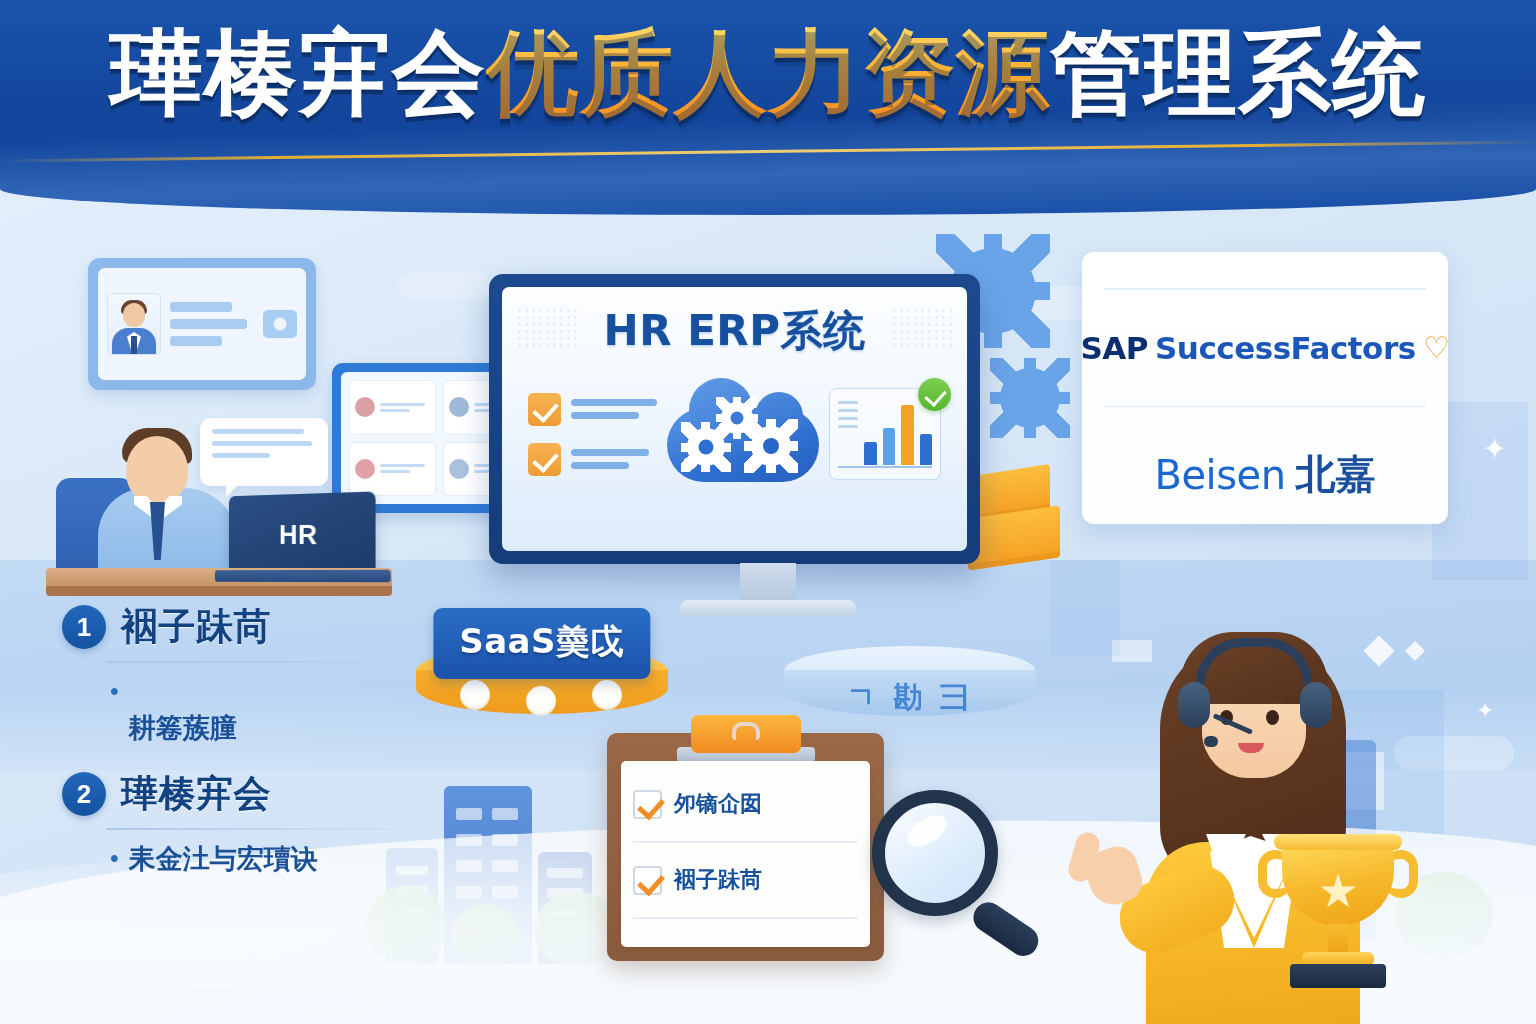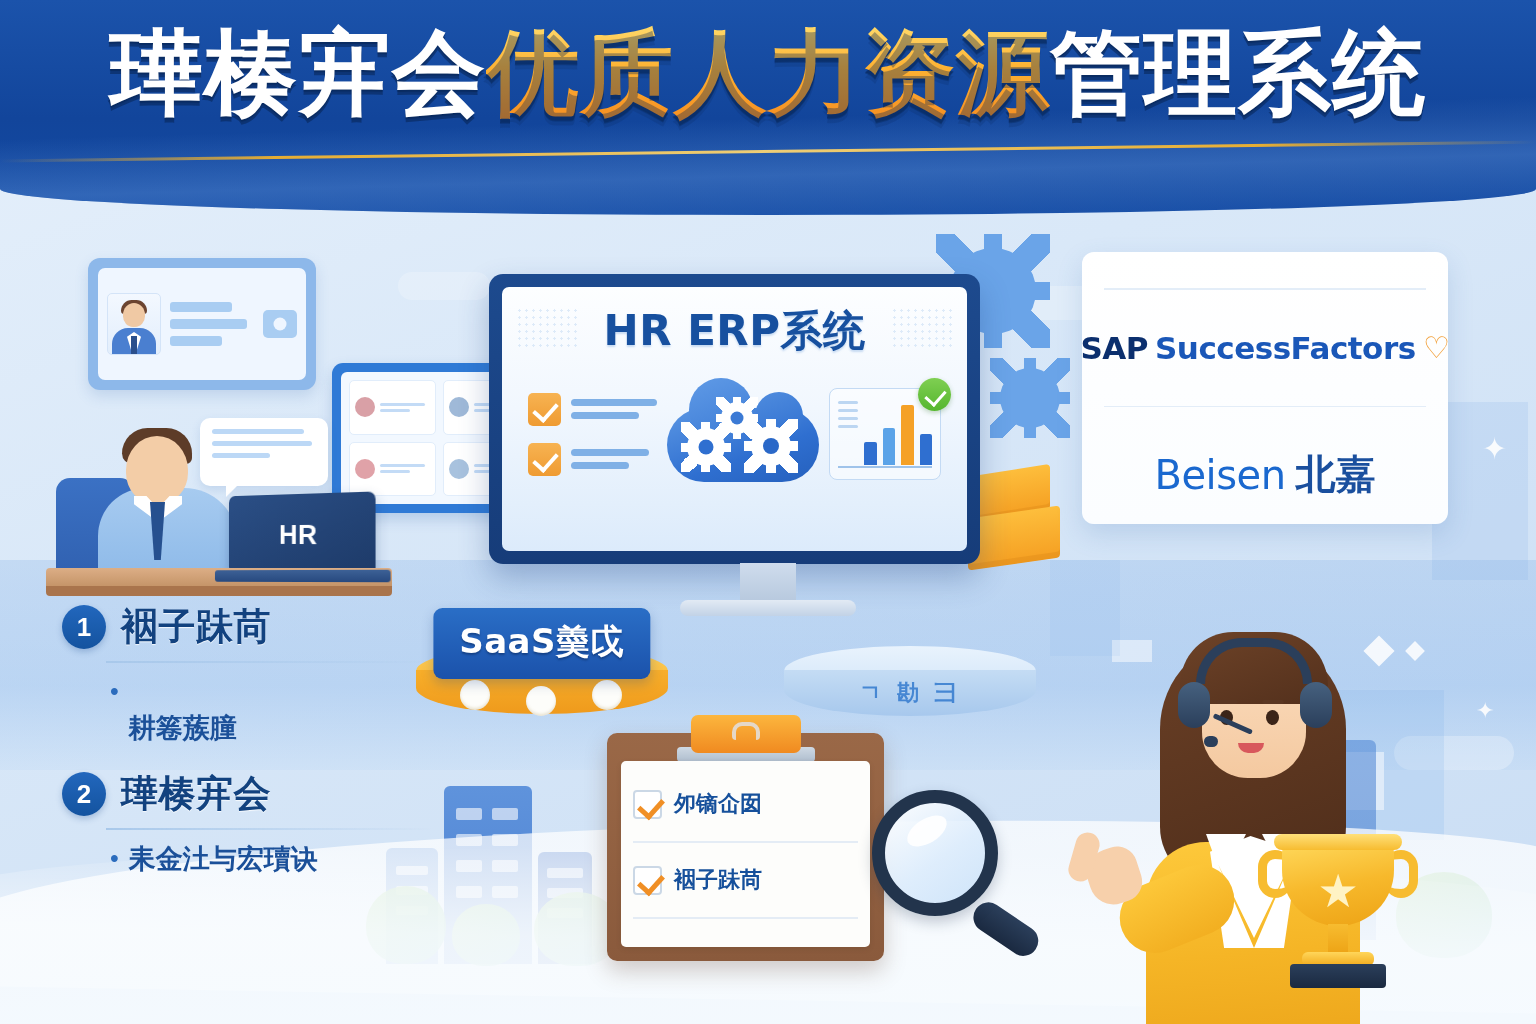--- a/index.html
+++ b/index.html
@@ -268,21 +268,21 @@
   .ped-label span {
     color:#ffffff; font-size:34px; font-weight:700; letter-spacing:.4px;
     text-shadow: 0 2px 2px rgba(8,35,82,.45);
     font-family:"DejaVu Sans","Liberation Sans",sans-serif;
   }
   .ped-top { position:absolute; border-radius:50%; }
   .ped-side { position:absolute; }
   .ped-dot { position:absolute; width:30px; height:30px; border-radius:50%; background:#fdfdfa; box-shadow: inset 0 -2px 3px rgba(190,170,120,.3); }
   .ped-sub {
     position:absolute; left:50%; transform:translateX(-50%);
-    color:#2e77cd; font-size:22px; font-weight:700; letter-spacing:4px; white-space:nowrap;
+    color:#2e77cd; font-size:29px; font-weight:700; letter-spacing:4px; white-space:nowrap;
     opacity:.82; font-family:"DejaVu Sans","Liberation Sans",sans-serif;
   }
 
   
   .list-wrap { position:absolute; left:62px; top:602px; width:370px; }
   .list-item { margin-bottom: 22px; }
   .li-head { display:flex; align-items:center; gap:15px; }
   .li-num {
     width:44px; height:44px; border-radius:50%; flex:0 0 auto;
     background: linear-gradient(180deg,#2267bd 0%,#14539f 100%);

